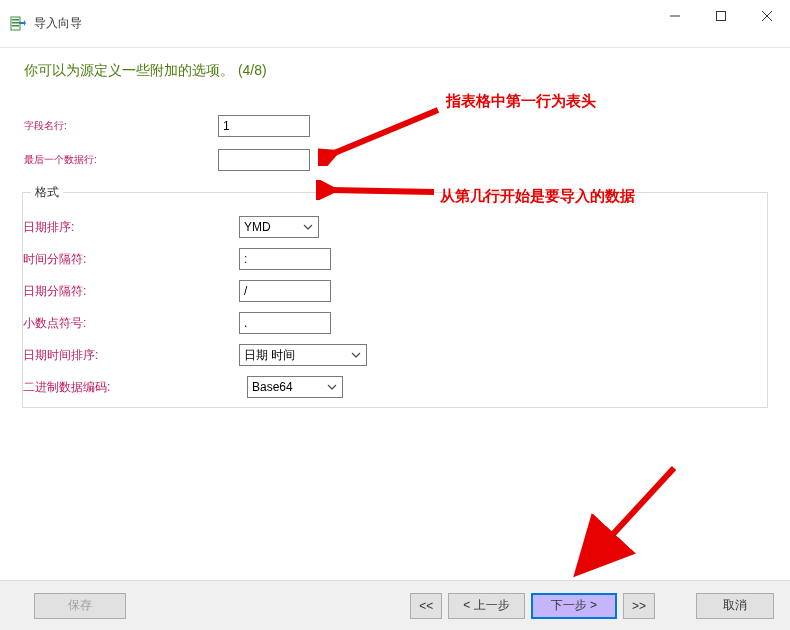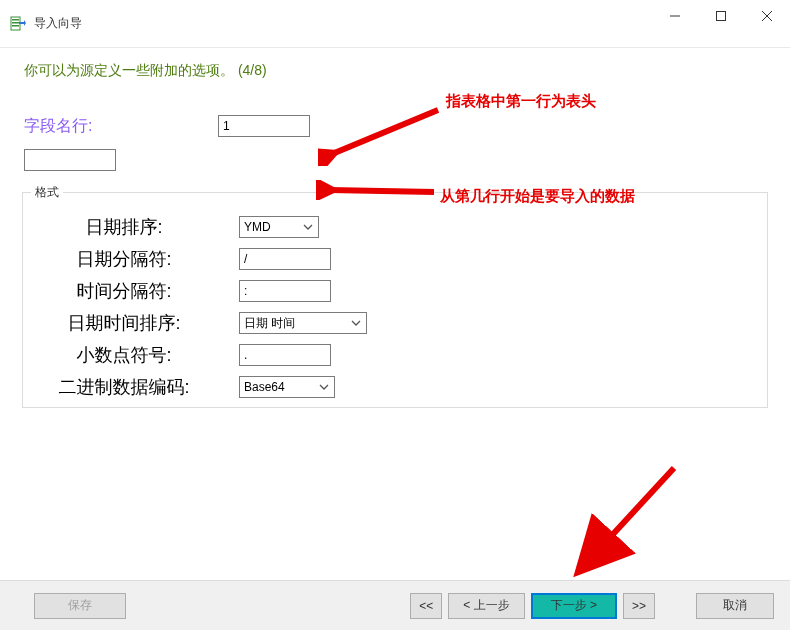--- a/index.html
+++ b/index.html
@@ -60,22 +60,22 @@
     padding: 30px 0 0 24px;
   }
   .field-row {
     display: flex;
     align-items: center;
     height: 32px;
     margin-bottom: 2px;
   }
   .field-row .lbl {
     width: 194px;
-    font-size: 16px;
-    color: #8b5cf6;
+    font-size: 10px;
+    color: #be185d;
   }
   .num-input {
     width: 92px; height: 22px;
     border: 1px solid #7a7a7a;
     padding: 0 4px;
     font-size: 12px;
     background: #fff;
   }
 
   
@@ -94,35 +94,35 @@
     color: #333;
   }
   .fmt-row {
     display: flex;
     align-items: center;
     height: 32px;
     margin-bottom: 0px;
   }
   .fmt-row .flbl {
     width: 216px;
-    text-align: center;
+    text-align: left;
     padding-right: 14px;
-    font-size: 18px;
-    color: #000000;
+    font-size: 12px;
+    color: #be185d;
   }
   .fmt-select, .fmt-input {
     height: 22px;
     border: 1px solid #7a7a7a;
     font-size: 12px;
     padding: 0 4px;
     background: #fff;
   }
   .fmt-select.w1 { width: 80px; }
   .fmt-select.w2 { width: 128px; }
-  .fmt-select.w3 { width: 96px; }
+  .fmt-select.w3 { width: 96px; margin-left: 8px; }
   .fmt-input.w1 { width: 92px; }
   .fmt-select {
     display: flex; align-items: center; justify-content: space-between;
     padding-right: 2px;
   }
   .fmt-select .arrow {
     width: 16px; height: 16px;
     display: flex; align-items: center; justify-content: center;
   }
 
@@ -151,21 +151,21 @@
     height: 26px;
     border: 1px solid #adadad;
     background: #e1e1e1;
     font-size: 12px;
     padding: 0 14px;
     margin-left: 6px;
     display: flex; align-items: center; justify-content: center;
     color: #333;
   }
   .btn.small { padding: 0 8px; }
-  .btn.primary { border: 2px solid #0078d7; background: #14b8a6; padding: 0 18px; height: 26px; }
+  .btn.primary { border: 2px solid #0078d7; background: #c4b5fd; padding: 0 18px; height: 26px; }
   .btn.disabled { color: #a0a0a0; }
   .buttonbar .spacer { flex: 1; }
 
   
   .chev svg { width: 10px; height: 10px; }
 
 </style>
 </head>
 <body>
 
@@ -203,67 +203,68 @@
 <div class="content">
 
   <div class="instruction">你可以为源定义一些附加的选项。 (4/8)</div>
 
   <div class="rowconfig">
     <div class="field-row">
       <span class="lbl">字段名行:</span>
       <input class="num-input" value="1" style="">
     </div>
     <div class="field-row">
+      <span class="lbl">最后一个数据行:</span>
       <input class="num-input" value="" style="">
     </div>
   </div>
 
   <div class="format-box">
     <span class="format-legend">格式</span>
 
     <div class="fmt-row">
       <span class="flbl">日期排序:</span>
       <div class="fmt-select w1">
         <span>YMD</span>
         <span class="arrow chev">
             <svg viewBox="0 0 10 10">
               <path d="M1 3 L5 7 L9 3" fill="none" stroke="#555" stroke-width="1.3"></path>
             </svg>
           </span>
       </div>
     </div>
 
     <div class="fmt-row">
+      <span class="flbl">时间分隔符:</span>
+      <input class="fmt-input w1" value=":" style="">
+    </div>
+
+    <div class="fmt-row">
       <span class="flbl">日期分隔符:</span>
       <input class="fmt-input w1" value="/" style="">
     </div>
 
     <div class="fmt-row">
-      <span class="flbl">时间分隔符:</span>
-      <input class="fmt-input w1" value=":" style="">
+      <span class="flbl">小数点符号:</span>
+      <input class="fmt-input w1" value="." style="">
     </div>
 
     <div class="fmt-row">
       <span class="flbl">日期时间排序:</span>
       <div class="fmt-select w2">
         <span>日期 时间</span>
         <span class="arrow chev">
             <svg viewBox="0 0 10 10">
               <path d="M1 3 L5 7 L9 3" fill="none" stroke="#555" stroke-width="1.3"></path>
             </svg>
           </span>
       </div>
     </div>
 
     <div class="fmt-row">
-      <span class="flbl">小数点符号:</span>
-      <input class="fmt-input w1" value="." style="">
-    </div>
-
-    <div class="fmt-row">
       <span class="flbl">二进制数据编码:</span>
       <div class="fmt-select w3">
         <span>Base64</span>
         <span class="arrow chev">
             <svg viewBox="0 0 10 10">
               <path d="M1 3 L5 7 L9 3" fill="none" stroke="#555" stroke-width="1.3"></path>
             </svg>
           </span>
       </div>
     </div>

